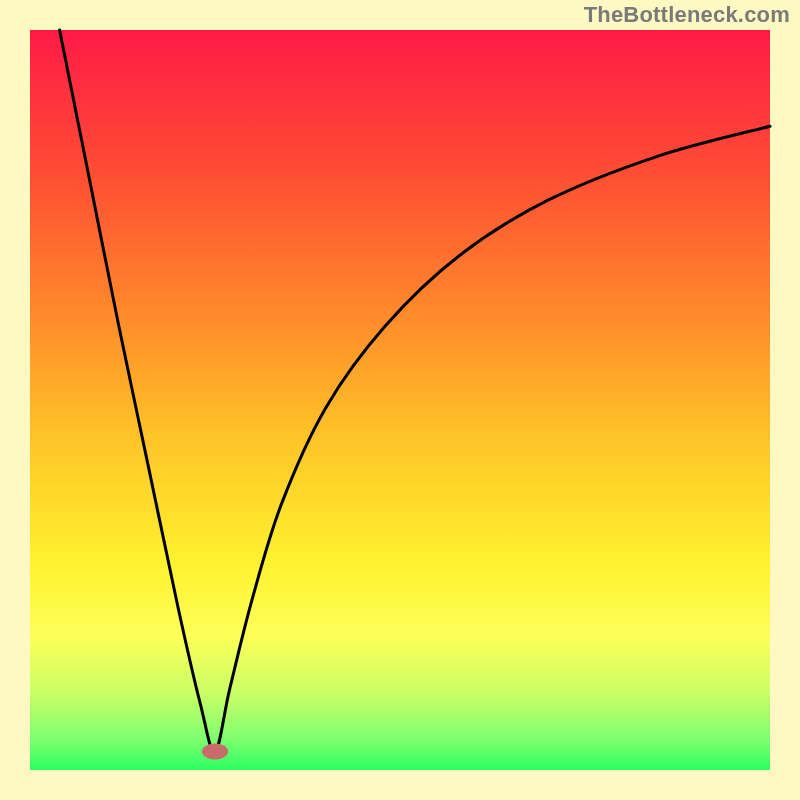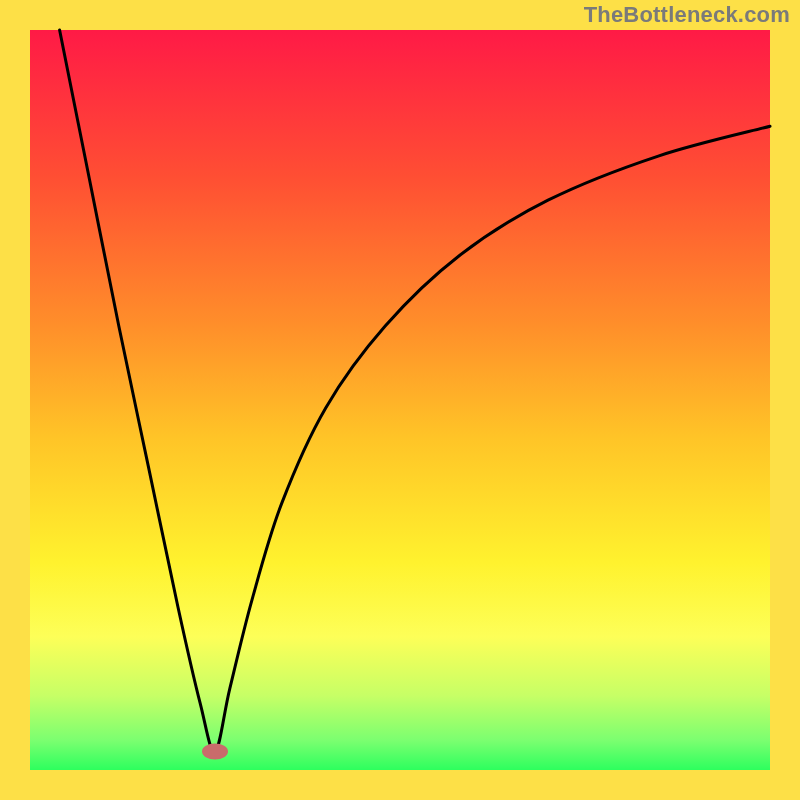--- a/index.html
+++ b/index.html
@@ -9,21 +9,21 @@
     height: 800px;
     background: #000;
     overflow: hidden;
   }
   .frame {
     position: absolute;
     left: 0;
     top: 0;
     width: 800px;
     height: 800px;
-    background: #fde047;
+    background: #fef9c3;
   }
   .watermark {
     position: absolute;
     top: 2px;
     right: 10px;
     color: #7a7a7a;
     font-family: Arial, Helvetica, sans-serif;
     font-size: 22px;
     font-weight: 600;
     letter-spacing: 0.2px;

